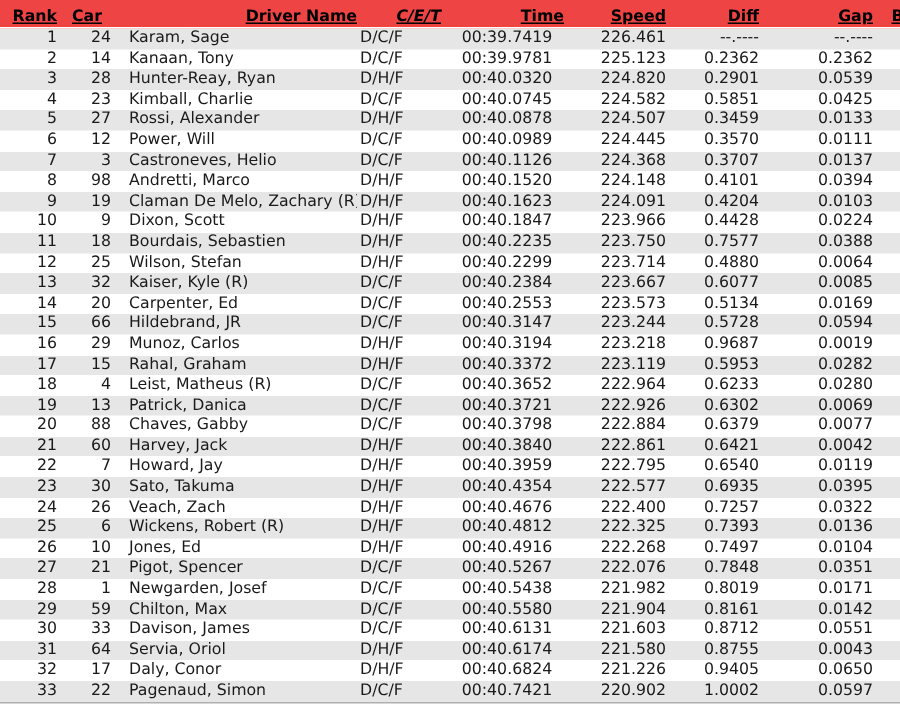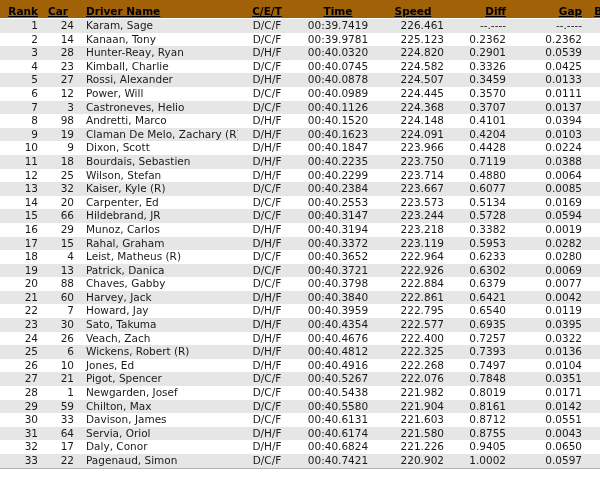--- a/index.html
+++ b/index.html
@@ -20,21 +20,21 @@
     border-collapse: collapse;
     table-layout: fixed;
   }
   #results-table th {
     font-weight: bold;
     font-size: 10.5px;
     color: #000000;
     padding: 1px 0 1px 0;
     height: 16px;
     vertical-align: bottom;
-    background: #a16207;
+    background: #ef4444;
     white-space: nowrap;
   }
   #results-table th span.hdr {
     text-decoration: underline;
     display: inline-block;
   }
   #results-table td {
     height: 13.6px;
     padding: 0;
     font-size: 10.5px;
@@ -45,33 +45,33 @@
   }
   tbody tr.odd td { background: #e6e6e6; }
   tbody tr.even td { background: #ffffff; }
   tbody tr.last td { border-bottom: 1px solid #b0b0b0; }
   thead tr.head-row th { border-bottom: 1px solid #ffffff; }
 
   
   .c-rank       { width: 38px;  text-align: right; padding-right: 4px !important; }
   .c-car        { width: 32px;  text-align: right; padding-right: 6px !important; }
   .c-driver     { width: 152px; text-align: left;  padding-left: 6px !important; }
-  .c-cet        { width: 54px;  text-align: center;  padding-left: 2px !important; }
+  .c-cet        { width: 54px;  text-align: left;  padding-left: 2px !important; }
   .c-time       { width: 76px;  text-align: center;  padding-left: 6px !important; }
   .c-speed      { width: 62px;  text-align: right;  padding-left: 6px !important; }
   .c-diff       { width: 62px;  text-align: right; padding-right: 14px !important; }
   .c-gap        { width: 62px;  text-align: right; padding-right: 10px !important; }
   .c-bestlap    { width: 56px;  text-align: center; }
 
   th.c-rank      { text-align: right; padding-right: 4px; }
   th.c-car       { text-align: center; padding-right: 6px; }
-  th.c-driver    { text-align: left;  padding-left: 6px; margin-top: 45px; }
-  th.c-cet       { text-align: center;  padding-left: 2px; }
-  th.c-time      { text-align: center;  padding-left: 12px; }
-  th.c-speed     { text-align: center;  padding-left: 8px; }
+  th.c-driver    { text-align: right;  padding-left: 6px; margin-top: 45px; }
+  th.c-cet       { text-align: right;  padding-left: 2px; font-style: italic; }
+  th.c-time      { text-align: right;  padding-left: 12px; }
+  th.c-speed     { text-align: right;  padding-left: 8px; }
   th.c-diff      { text-align: right; padding-right: 18px; }
   th.c-gap       { padding-right: 14px; }
   th.c-bestlap   { text-align: center; }
 </style>
 </head>
 <body>
 
 <table id="results-table">
   <thead>
     <tr class="head-row">
@@ -120,21 +120,21 @@
         <td class="c-gap">0.0539</td>
         <td class="c-bestlap">7</td>
       </tr>
       <tr class="even">
         <td class="c-rank">4</td>
         <td class="c-car">23</td>
         <td class="c-driver">Kimball, Charlie</td>
         <td class="c-cet">D/C/F</td>
         <td class="c-time">00:40.0745</td>
         <td class="c-speed">224.582</td>
-        <td class="c-diff">0.3326</td>
+        <td class="c-diff">0.5851</td>
         <td class="c-gap">0.0425</td>
         <td class="c-bestlap">14</td>
       </tr>
       <tr class="odd">
         <td class="c-rank">5</td>
         <td class="c-car">27</td>
         <td class="c-driver">Rossi, Alexander</td>
         <td class="c-cet">D/H/F</td>
         <td class="c-time">00:40.0878</td>
         <td class="c-speed">224.507</td>
@@ -197,21 +197,21 @@
         <td class="c-gap">0.0224</td>
         <td class="c-bestlap">3</td>
       </tr>
       <tr class="odd">
         <td class="c-rank">11</td>
         <td class="c-car">18</td>
         <td class="c-driver">Bourdais, Sebastien</td>
         <td class="c-cet">D/H/F</td>
         <td class="c-time">00:40.2235</td>
         <td class="c-speed">223.750</td>
-        <td class="c-diff">0.7119</td>
+        <td class="c-diff">0.7577</td>
         <td class="c-gap">0.0388</td>
         <td class="c-bestlap">8</td>
       </tr>
       <tr class="even">
         <td class="c-rank">12</td>
         <td class="c-car">25</td>
         <td class="c-driver">Wilson, Stefan</td>
         <td class="c-cet">D/H/F</td>
         <td class="c-time">00:40.2299</td>
         <td class="c-speed">223.714</td>
@@ -252,21 +252,21 @@
         <td class="c-gap">0.0594</td>
         <td class="c-bestlap">12</td>
       </tr>
       <tr class="even">
         <td class="c-rank">16</td>
         <td class="c-car">29</td>
         <td class="c-driver">Munoz, Carlos</td>
         <td class="c-cet">D/H/F</td>
         <td class="c-time">00:40.3194</td>
         <td class="c-speed">223.218</td>
-        <td class="c-diff">0.3382</td>
+        <td class="c-diff">0.9687</td>
         <td class="c-gap">0.0019</td>
         <td class="c-bestlap">16</td>
       </tr>
       <tr class="odd">
         <td class="c-rank">17</td>
         <td class="c-car">15</td>
         <td class="c-driver">Rahal, Graham</td>
         <td class="c-cet">D/H/F</td>
         <td class="c-time">00:40.3372</td>
         <td class="c-speed">223.119</td>

